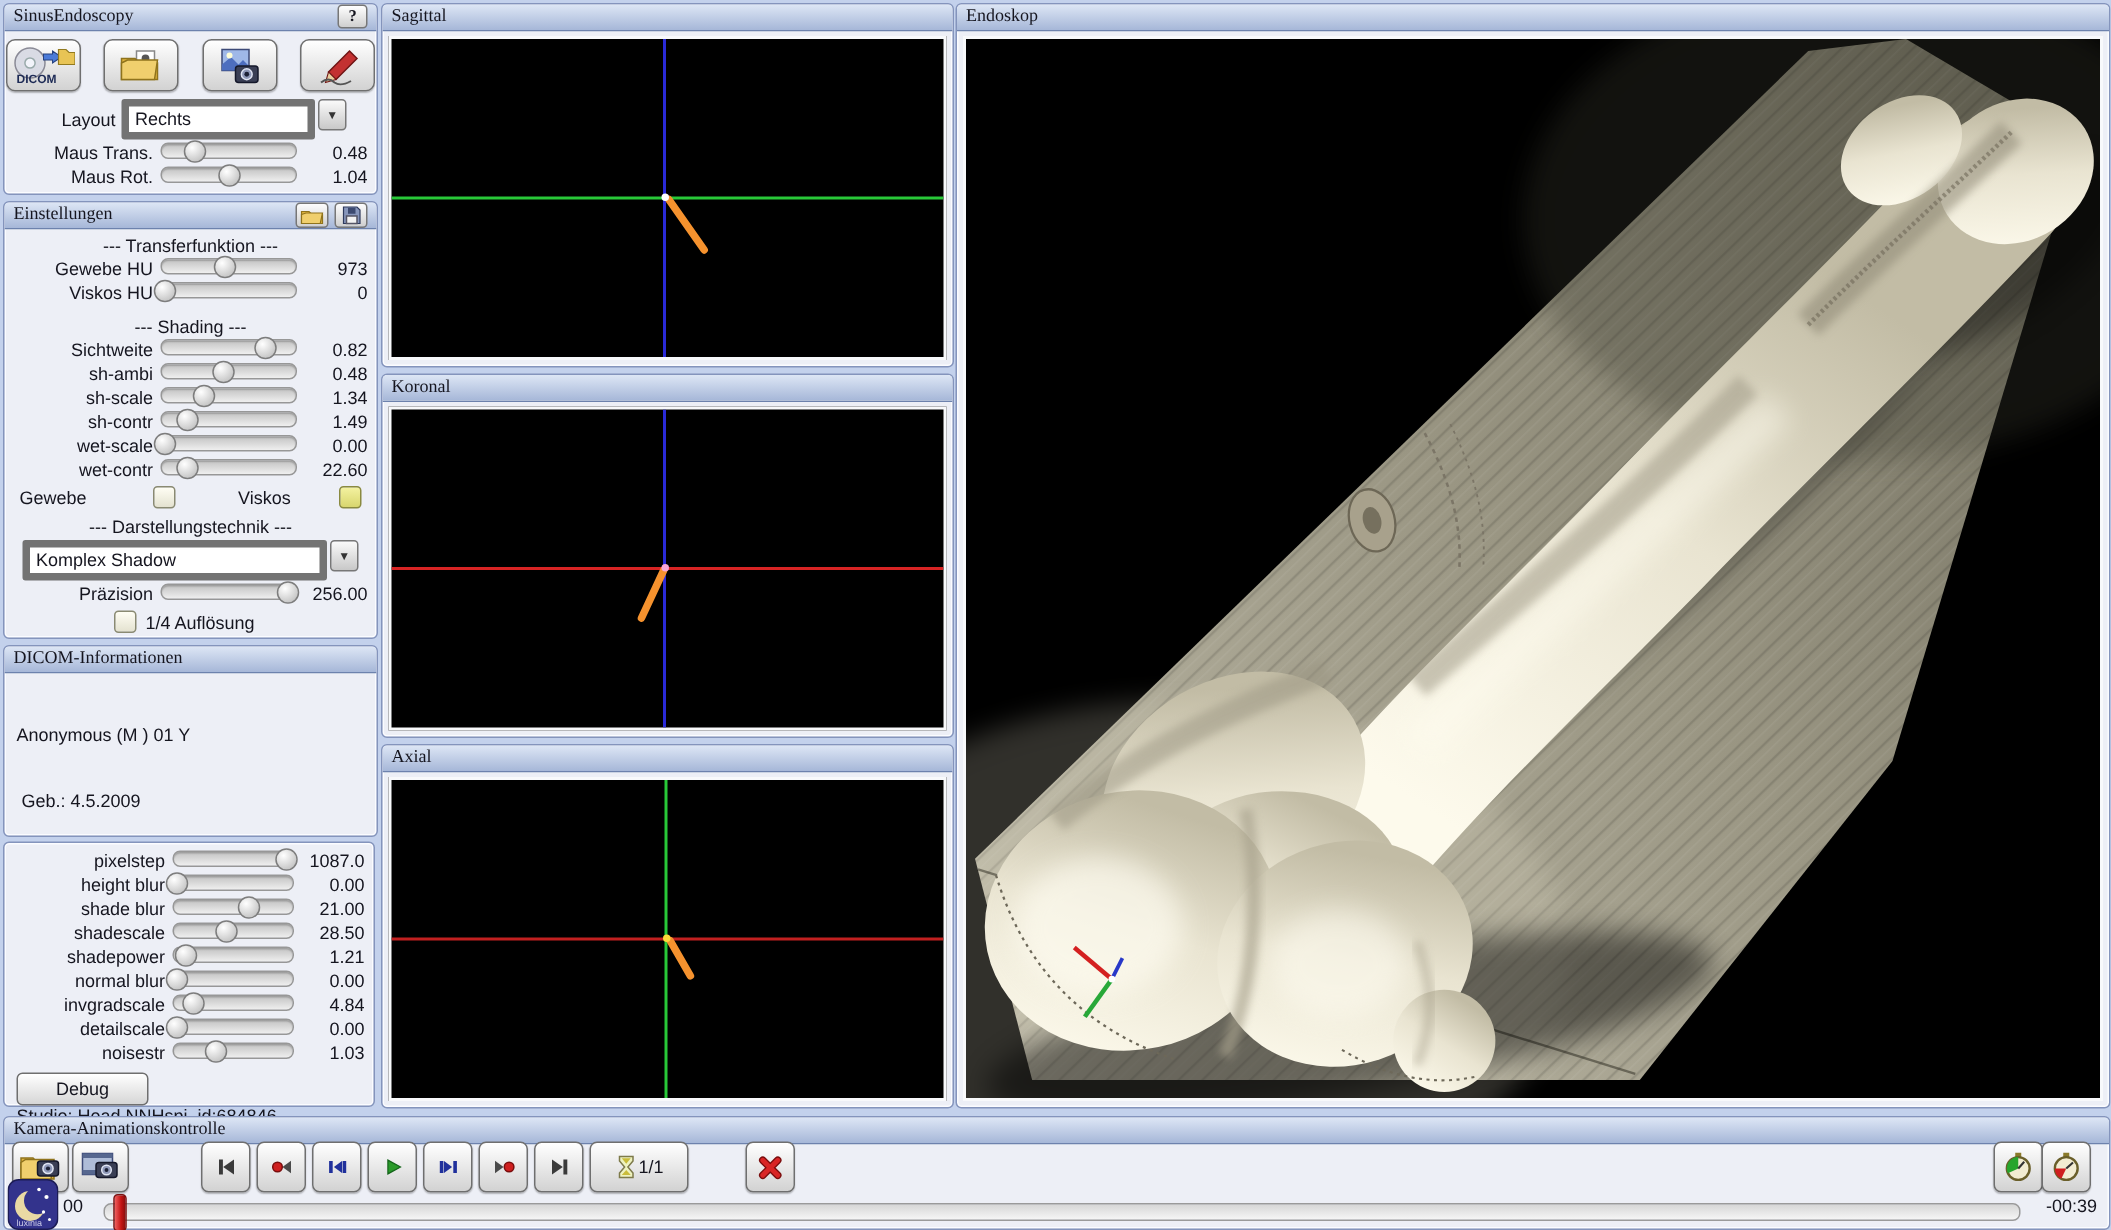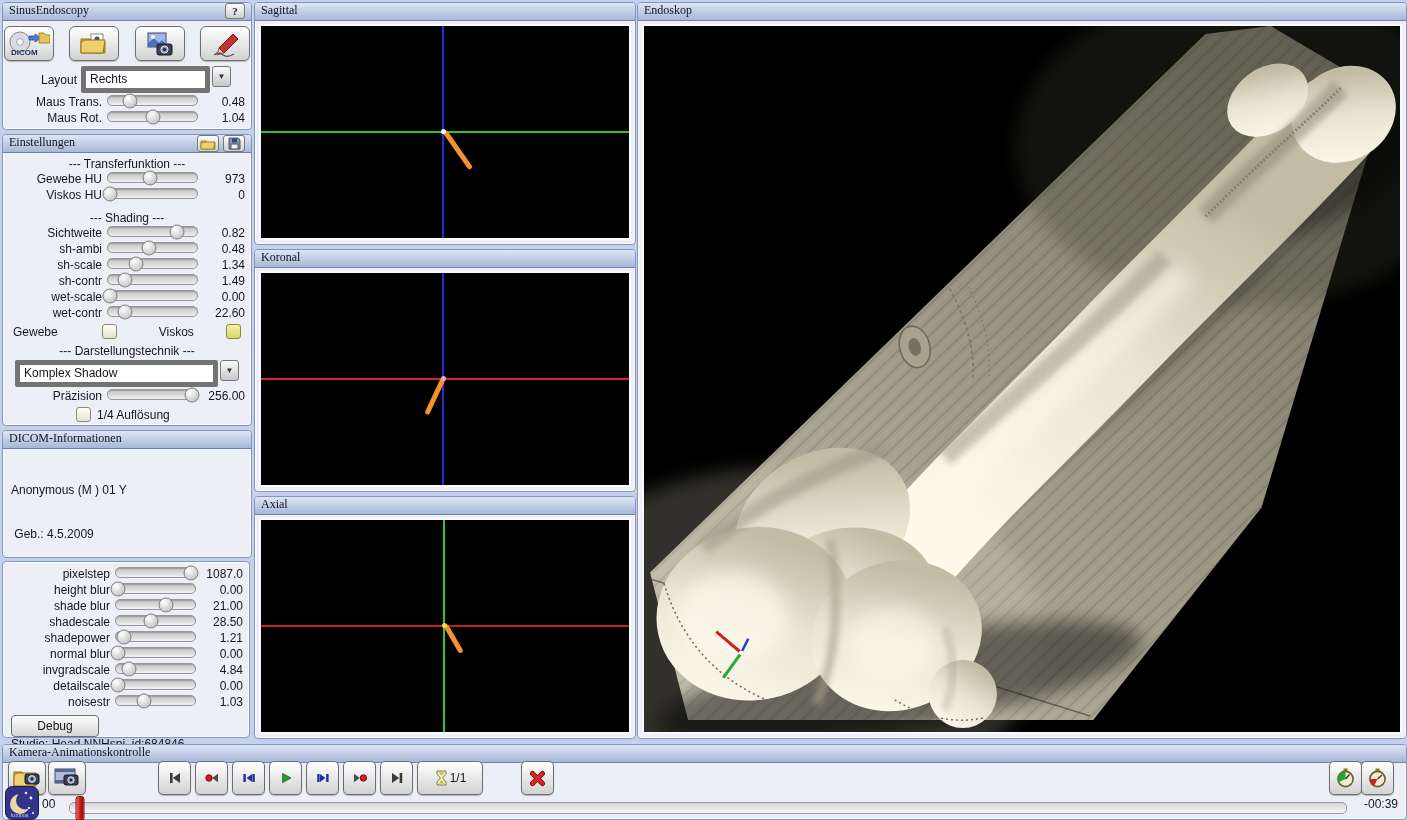--- a/index.html
+++ b/index.html
@@ -51,21 +51,21 @@
   .vp{position:absolute;left:4px;right:4px;top:21px;bottom:4px;background:#000;border:2px solid #f8f9fb;overflow:hidden;}
   .vline{position:absolute;top:0;bottom:0;width:2px;}
   .hline{position:absolute;left:0;right:0;height:2px;}
   .omark{position:absolute;width:5px;border-radius:3px;transform-origin:top center;}
   .odot{position:absolute;width:5px;height:5px;border-radius:50%;}
   
   .pbtn{width:31px;height:32px;border:1px solid #6f6f6f;border-radius:5px;
         background:linear-gradient(#ffffff,#d2d2d2);display:flex;align-items:center;justify-content:center;
         box-shadow:0 1px 1px rgba(0,0,0,.25);}
   .pbtn.wide{width:64px;gap:1px;}
-  .playgroup{position:absolute;left:155px;top:16px;display:flex;gap:4px;align-items:center;}
+  .playgroup{position:absolute;left:131px;top:16px;display:flex;gap:4px;align-items:center;}
   .timeline{position:absolute;left:66px;top:57px;width:1276px;height:10px;border:1px solid #9a9a9a;border-radius:5px;
             background:linear-gradient(#d6d6d6,#f6f6f6);}
   .thandle{position:absolute;top:-7px;width:7px;height:23px;border:1px solid #7a1010;border-radius:3px;
            background:linear-gradient(90deg,#f06060,#c41414 60%,#8e0d0d);transform:translateX(-50%);}
 </style>
 </head>
 <body>
 
 <div class="panel" style="left:2px;top:2px;width:248px;height:126px;">
   <div class="ptitle">

